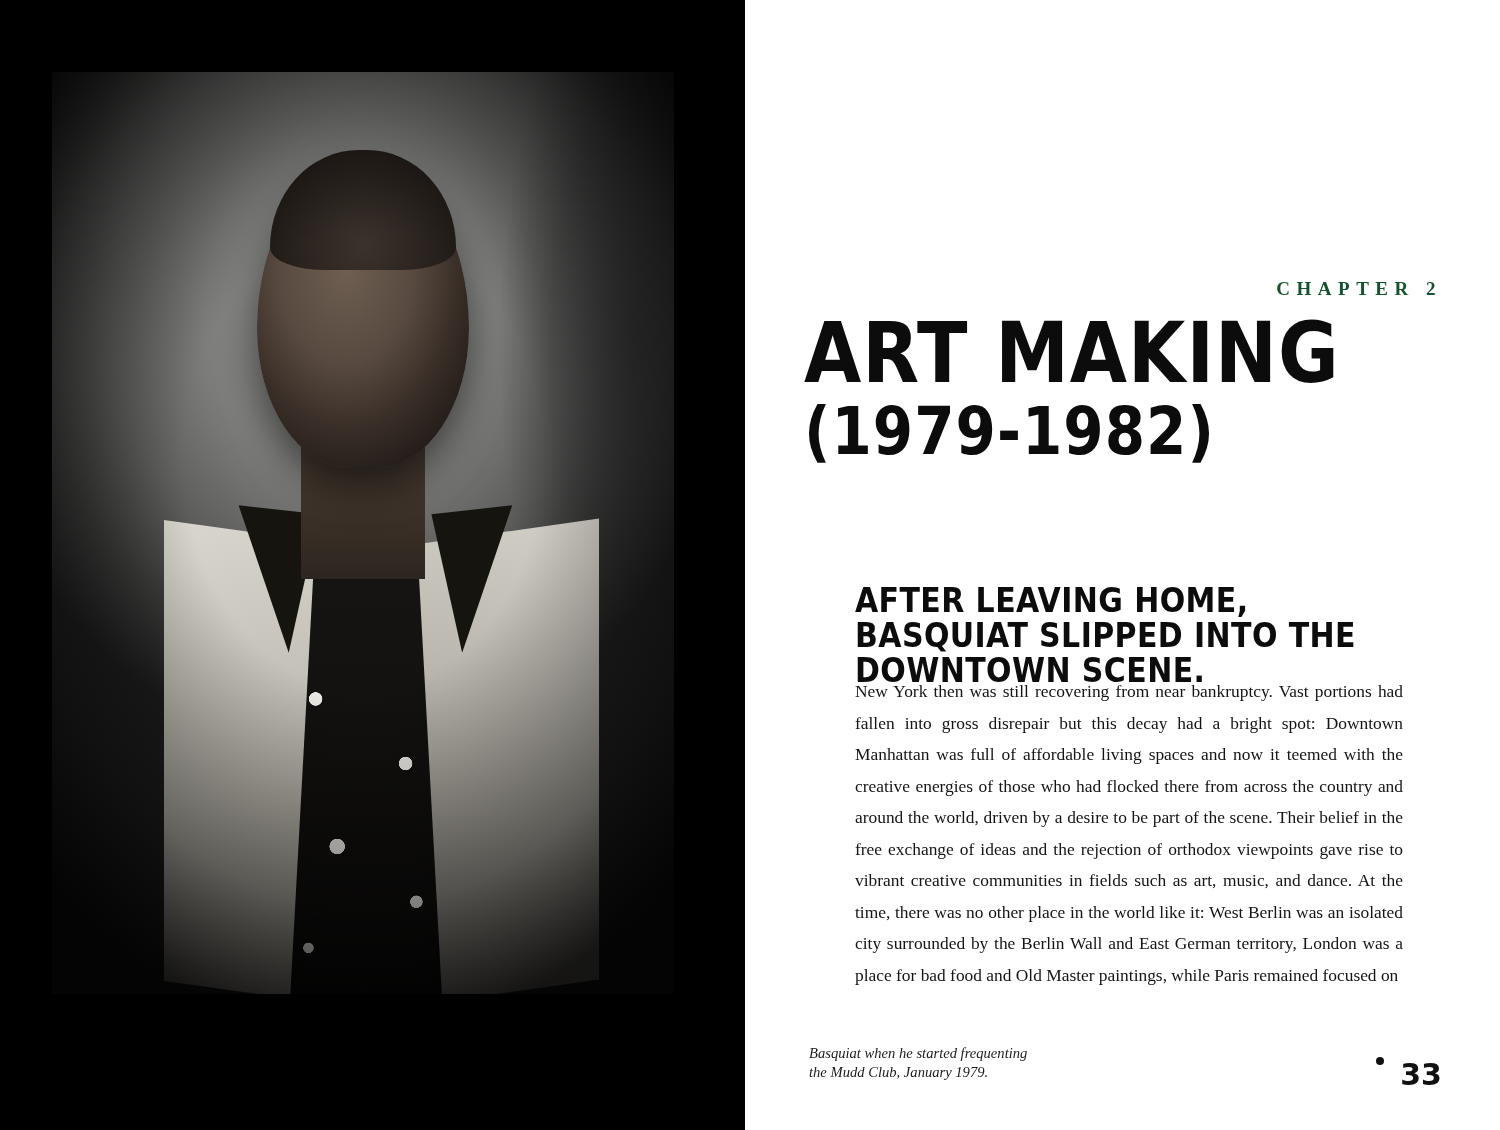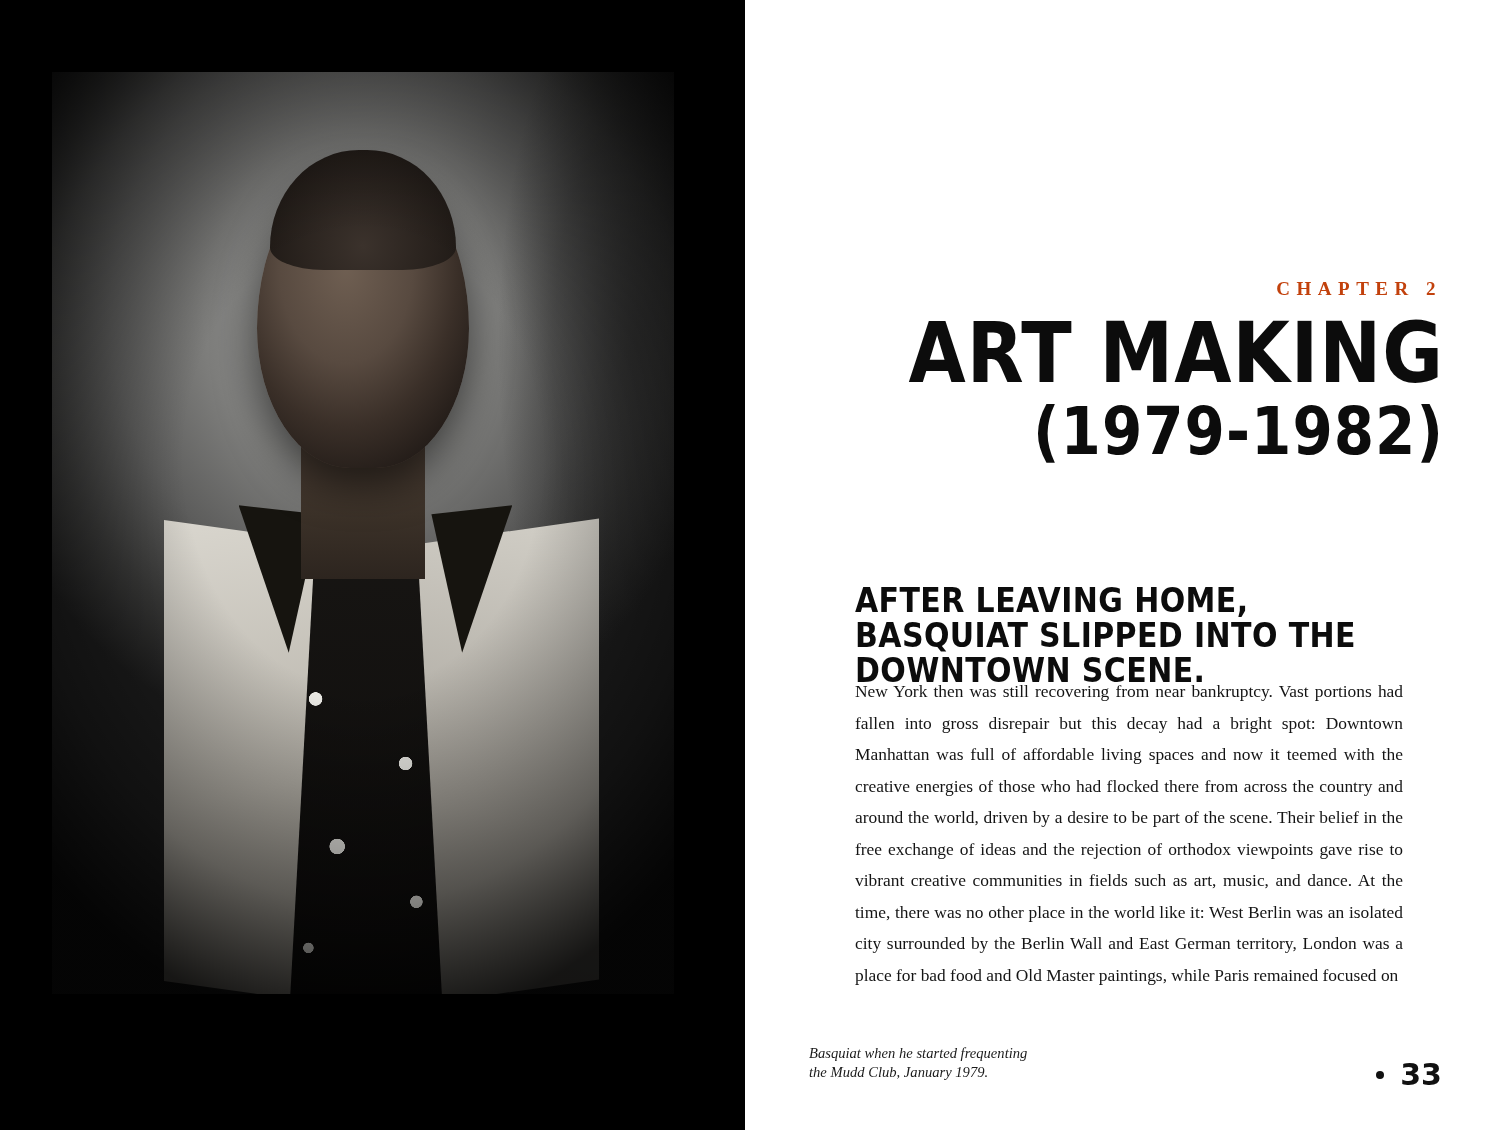--- a/index.html
+++ b/index.html
@@ -145,29 +145,28 @@
     background: #ffffff;
   }
   .chapter-kicker {
     position: absolute;
     right: 58px;
     top: 278px;
     font-family: "Liberation Serif", serif;
     font-weight: bold;
     font-size: 19px;
     letter-spacing: 6.5px;
-    color: #c2410c;
+    color: #14532d;
     text-align: left;
   }
   .chapter-title {
     position: absolute;
     right: 56px;
     top: 322px;
     width: 640px;
-    text-align: right;
     font-family: "DejaVu Sans", sans-serif;
     font-weight: bold;
     color: #0c0c0c;
   }
   .chapter-title .line1 {
     display: block;
     font-size: 74px;
     line-height: 0.96;
     letter-spacing: 1px;
     transform: scaleY(1.12);
@@ -218,21 +217,21 @@
     font-style: italic;
     font-size: 14.6px;
     line-height: 19px;
     color: #1a1a1a;
   }
   .folio {
     position: absolute;
     right: 58px;
     bottom: 38px;
     display: flex;
-    align-items: center;
+    align-items: flex-start;
     gap: 16px;
     font-family: "DejaVu Sans", sans-serif;
     font-weight: bold;
     font-size: 30px;
     color: #111111;
   }
   .folio .dot {
     width: 8px;
     height: 8px;
     border-radius: 50%;

